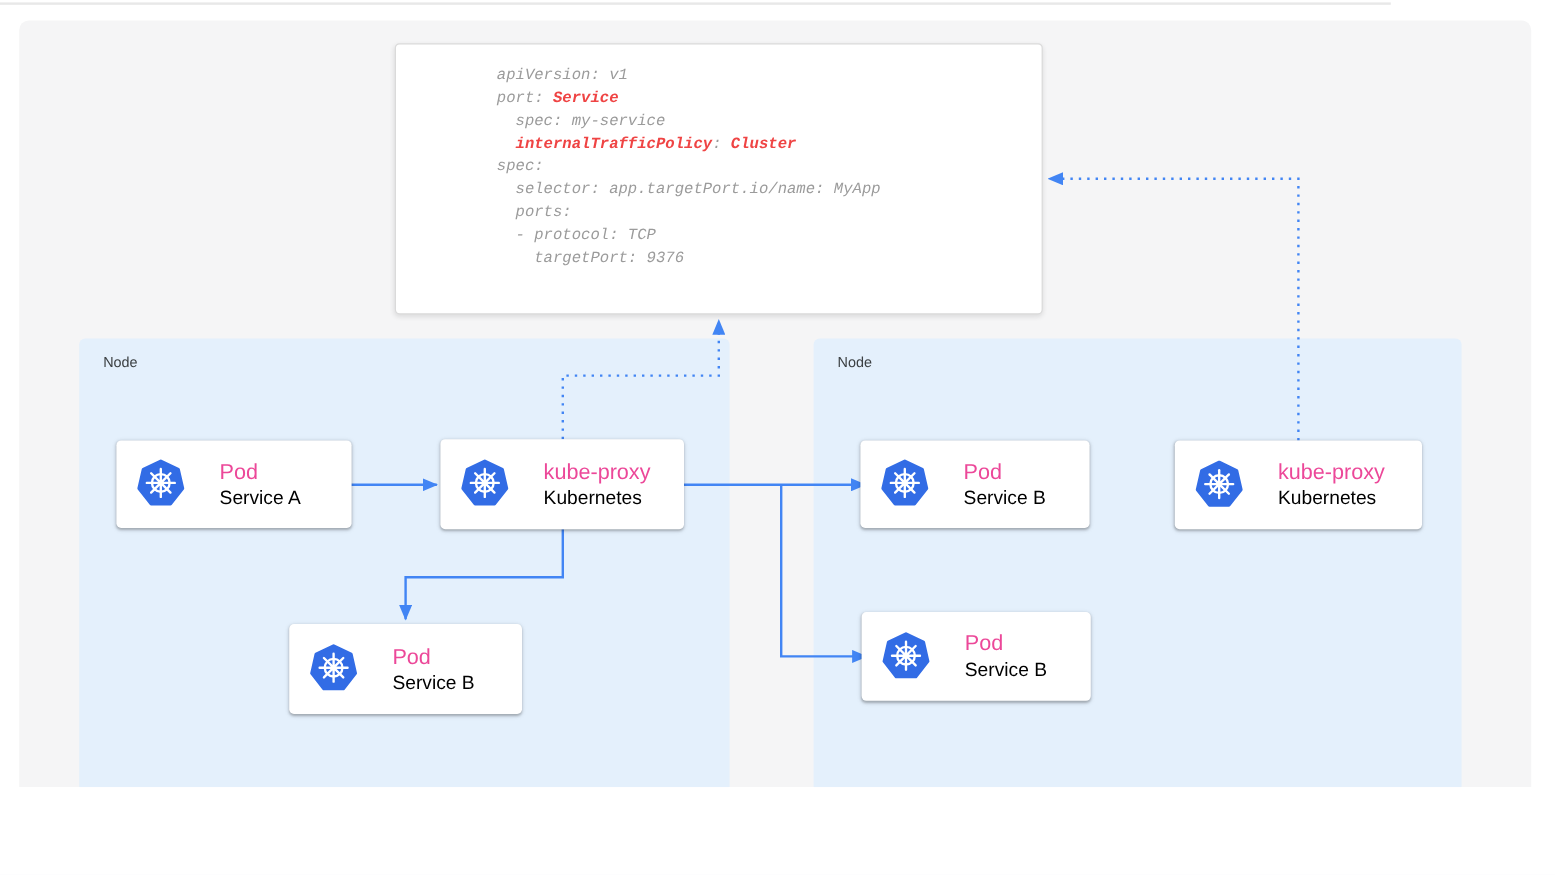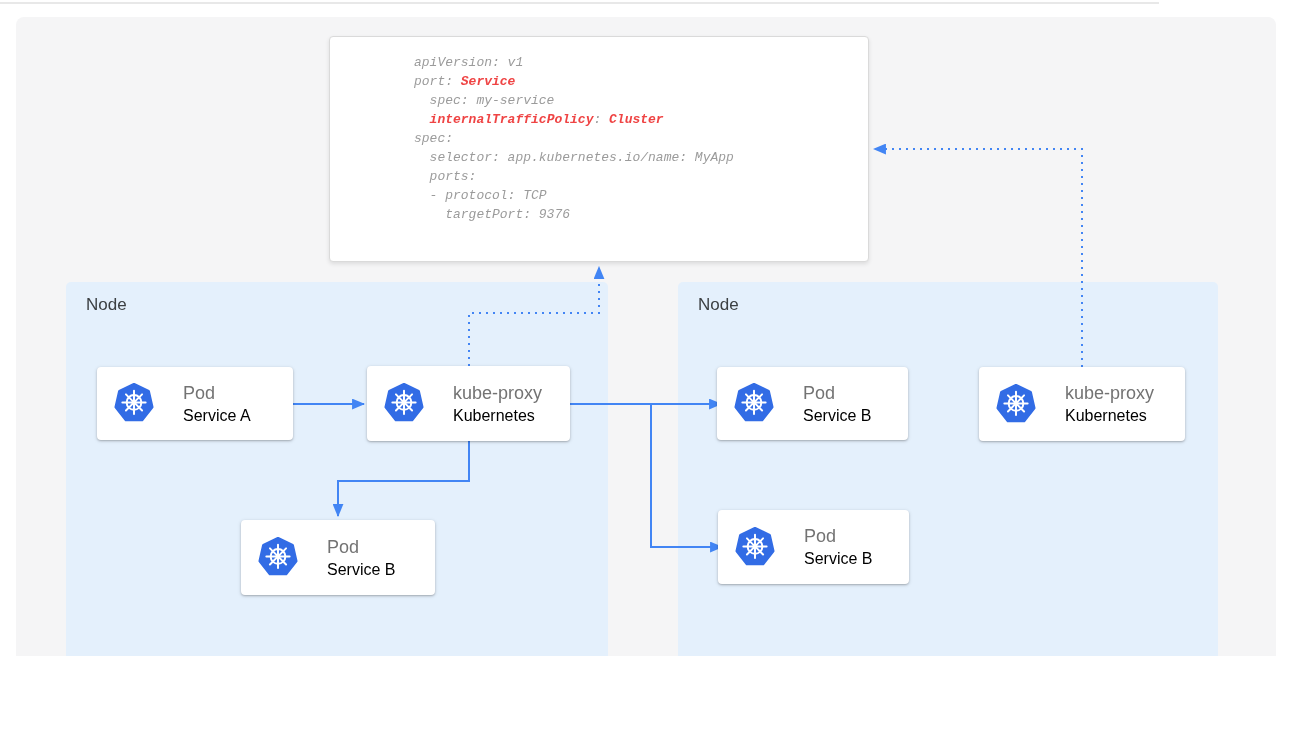--- a/index.html
+++ b/index.html
@@ -17,51 +17,51 @@
     font-family:"Liberation Mono","DejaVu Sans Mono",monospace;
     font-style:italic;font-size:13px;line-height:19px;color:#9b9b9b;
   }
   .yaml-card .cl{white-space:pre;}
   .yaml-card .bold{font-weight:bold;color:#ef4444;}
 
   
   .node{position:absolute;top:282px;height:378px;background:#e4f0fc;border-radius:5px;}
   .node-left{left:66px;width:542px;}
   .node-right{left:678px;width:540px;}
-  .node-label{position:absolute;left:20px;top:13px;font-size:17px;color:#3c4043;}
+  .node-label{position:absolute;left:20px;top:13px;font-size:12px;color:#3c4043;}
 
   
   .card{
     position:absolute;background:#ffffff;border-radius:4px;box-sizing:border-box;
     box-shadow:0 1px 2px rgba(0,0,0,.22),0 1px 4px rgba(0,0,0,.12);
     display:flex;align-items:center;padding-left:15px;gap:27px;
   }
   .k8s-icon{width:44px;height:43px;flex:0 0 auto;}
-  .card-title{font-size:18px;line-height:23px;color:#737373;}
+  .card-title{font-size:18px;line-height:23px;color:#ec4899;}
   .card-subtitle{font-size:16px;line-height:21px;color:#000000;}
 
   .arrows{position:absolute;left:0;top:0;pointer-events:none;}
   .sol{stroke:#4285f4;stroke-width:2;fill:none;}
   .dot{stroke:#4285f4;stroke-width:2;fill:none;stroke-dasharray:2 5;}
 </style>
 </head>
 <body>
 
 <div class="canvas">
 
   <div class="top-rule"></div>
   <div class="panel"></div>
 
   <div class="yaml-card">
     <div class="cl"><span>apiVersion: v1</span></div>
     <div class="cl"><span>port: </span><span class="bold">Service</span></div>
     <div class="cl"><span>  spec: my-service</span></div>
     <div class="cl"><span>  </span><span class="bold">internalTrafficPolicy</span><span>: </span><span class="bold">Cluster</span></div>
     <div class="cl"><span>spec:</span></div>
-    <div class="cl"><span>  selector: app.kubernetes.io/name: MyApp</span></div>
+    <div class="cl"><span>  selector: app.targetPort.io/name: MyApp</span></div>
     <div class="cl"><span>  ports:</span></div>
     <div class="cl"><span>  - protocol: TCP</span></div>
     <div class="cl"><span>    targetPort: 9376</span></div>
   </div>
 
   <div class="node node-left">
     <div class="node-label">Node</div>
   </div>
   <div class="node node-right">
     <div class="node-label">Node</div>

